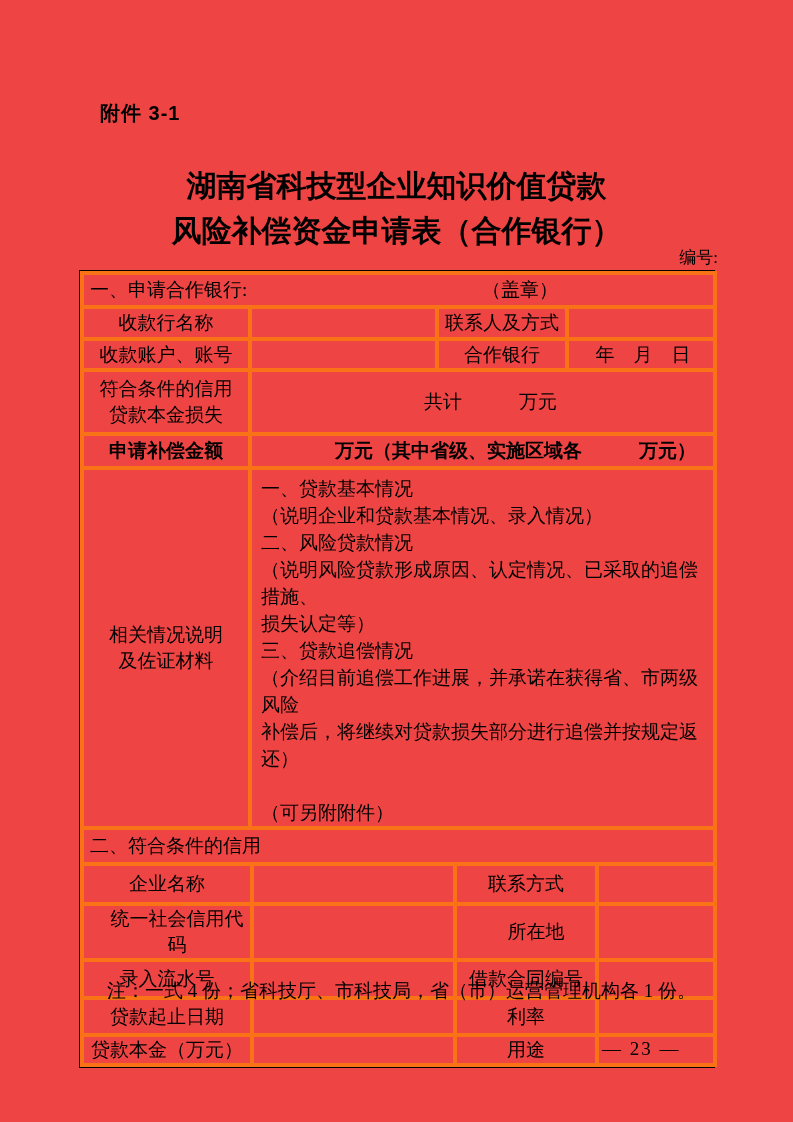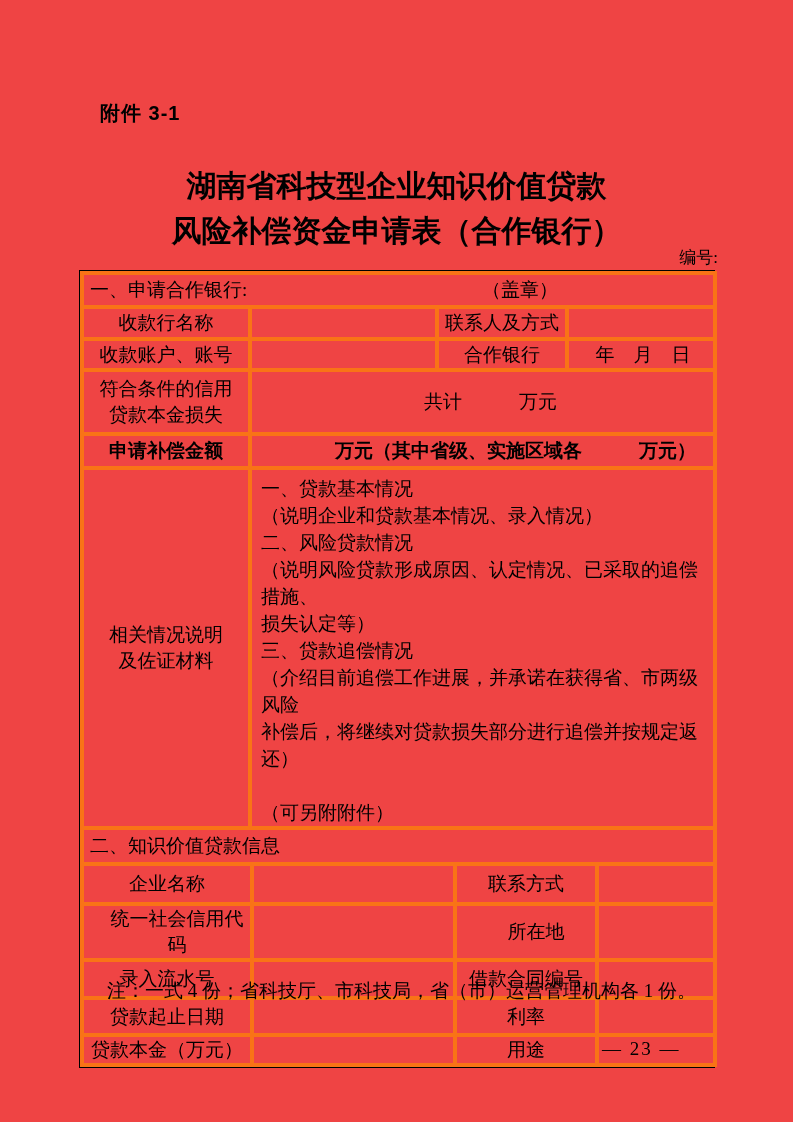--- a/index.html
+++ b/index.html
@@ -185,21 +185,21 @@
 
     <table class="t2">
       <colgroup>
         <col style="width:170px">
           <col style="width:203px">
           <col style="width:142px">
           <col style="width:118px">
       </colgroup>
       <tbody>
           <tr class="rG">
-        <td colspan="4" class="section-header-cell">二、知识价值贷款信息</td>
+        <td colspan="4" class="section-header-cell">二、符合条件的信用</td>
       </tr>
       <tr class="rH">
         <td>企业名称</td>
         <td></td>
         <td>联系方式</td>
         <td></td>
       </tr>
       <tr class="rI">
         <td>统一社会信用代码</td>
         <td></td>

